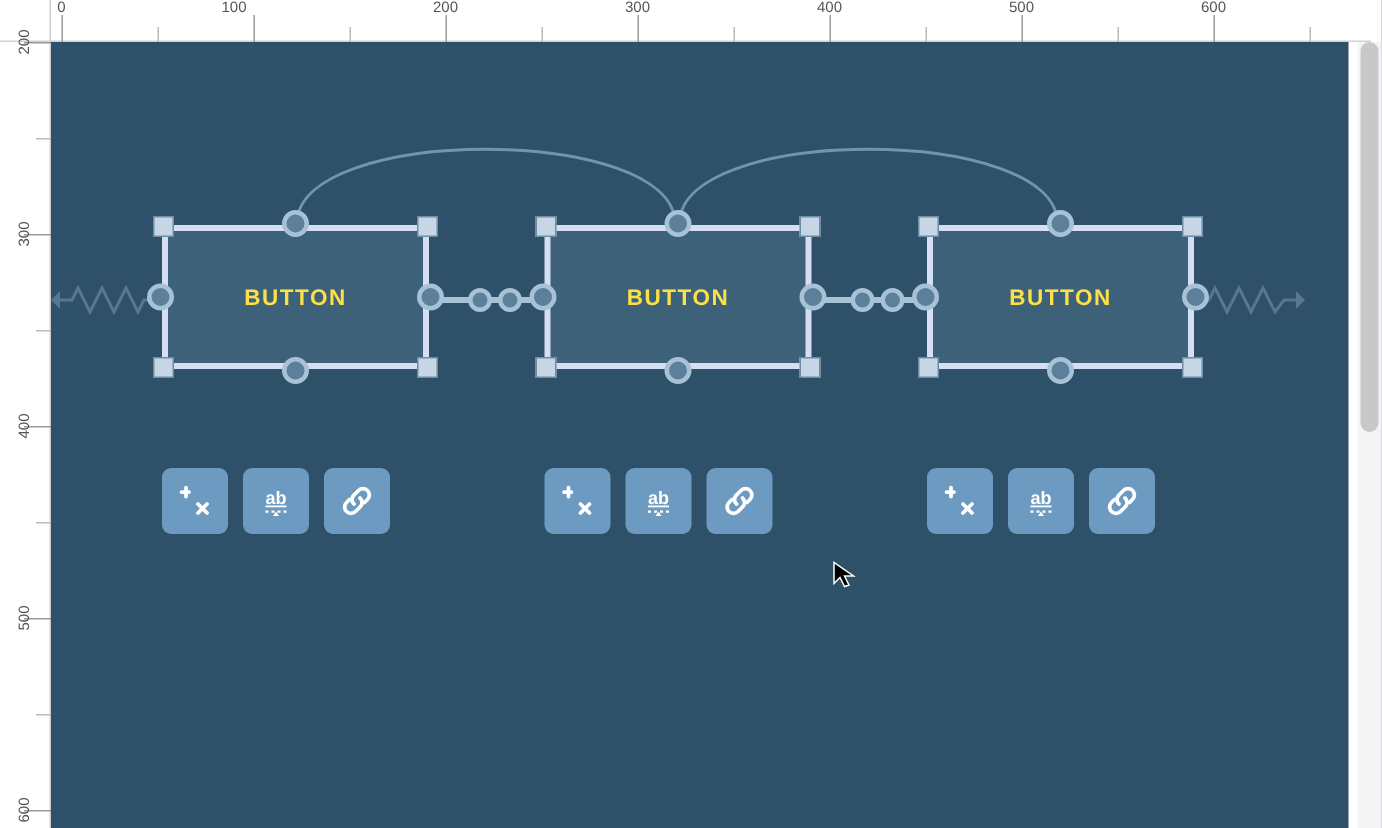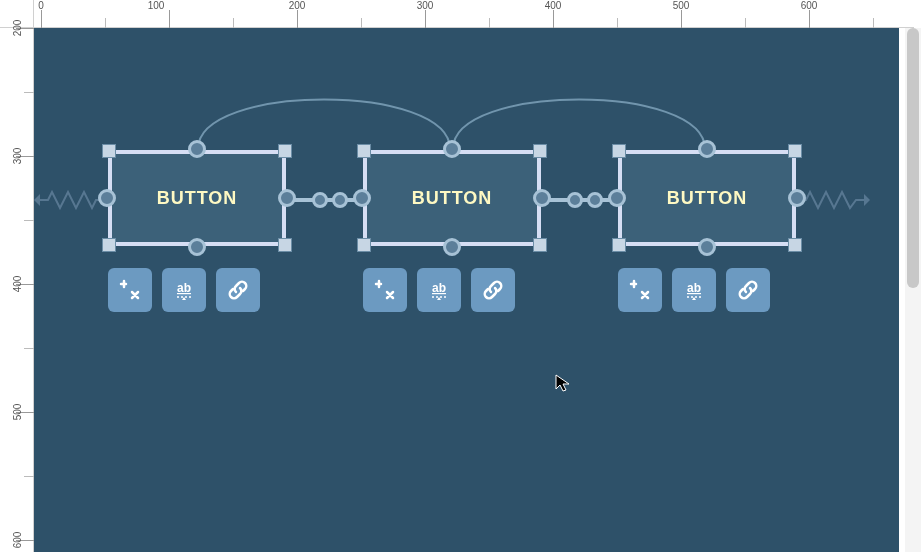--- a/index.html
+++ b/index.html
@@ -75,22 +75,22 @@
     top: 6px; left: 6px;
     width: 178px; height: 96px;
     background: #3c6179;
     border: 4px solid #d6def4;
     border-radius: 4px;
     display: flex;
     align-items: center;
     justify-content: center;
   }
   .node-label {
-    color: #fef9c3;
-    font-size: 18px;
+    color: #fde047;
+    font-size: 15px;
     font-weight: 600;
     letter-spacing: 1px;
     text-align: center;
   }
   .handle-sq {
     position: absolute;
     width: 14px; height: 14px;
     background: #c7d6e4;
     border: 1px solid #6b8da6;
   }
@@ -119,20 +119,21 @@
   }
   .tool-btn {
     width: 44px; height: 44px;
     background: #6c9ac1;
     border-radius: 6px;
     display: flex;
     align-items: center;
     justify-content: center;
     color: #fff;
     cursor: pointer;
+    margin-top: 44px;
   }
   .tool-btn svg { width: 24px; height: 24px; }
   
   
   .spring {
     position: absolute;
     stroke: #577791;
     stroke-width: 2;
     fill: none;
   }

